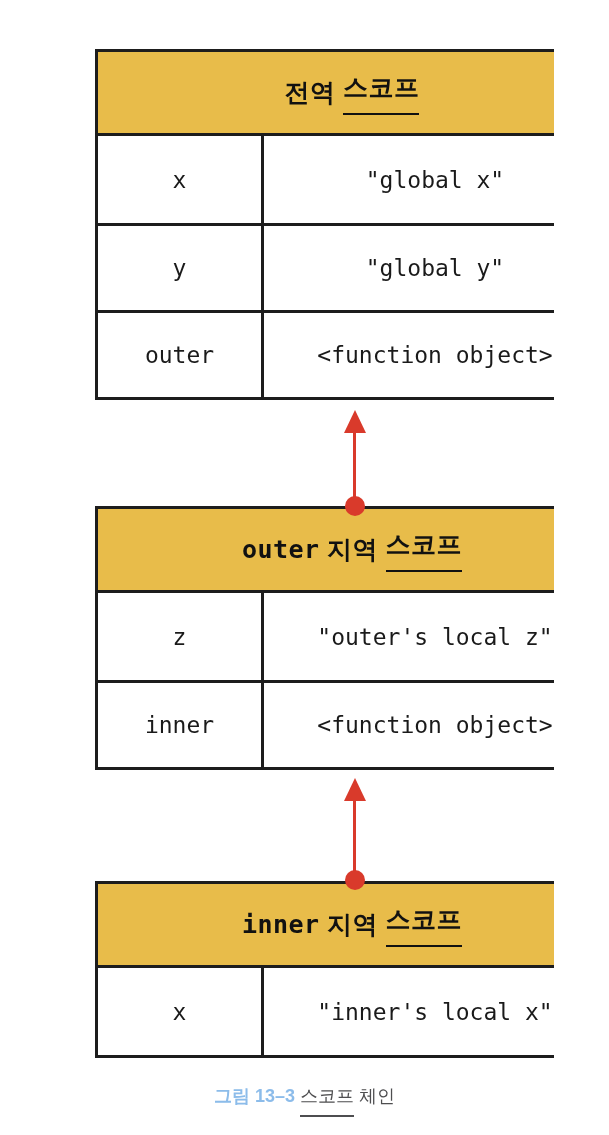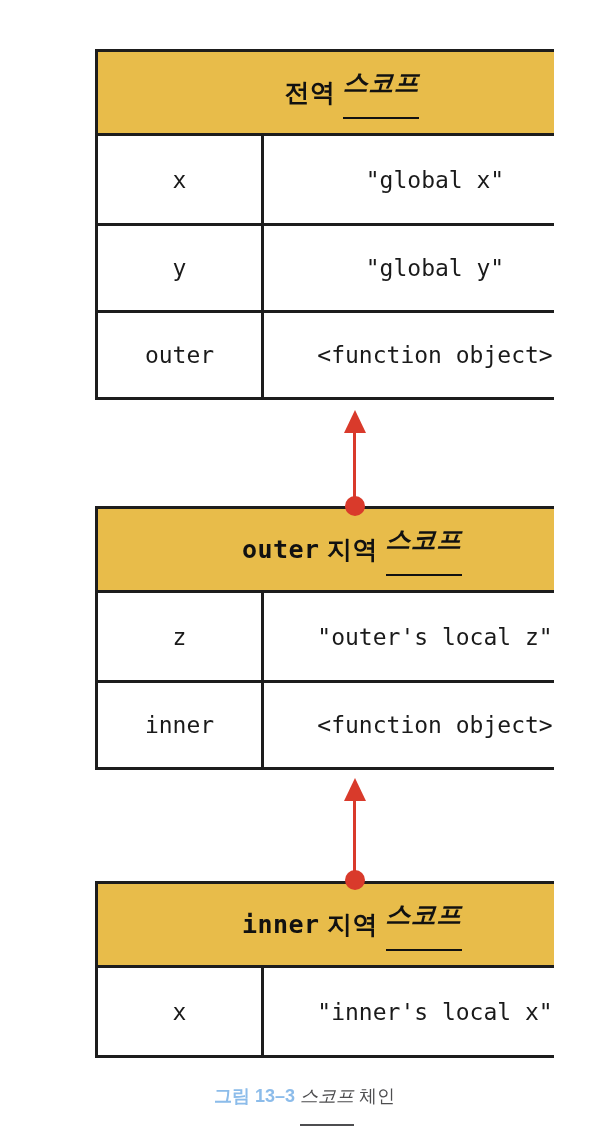--- a/index.html
+++ b/index.html
@@ -43,22 +43,21 @@
     letter-spacing: 0.5px;
     white-space: pre;
   }
   .table-header .mono-part {
     font-family: "DejaVu Sans Mono", "Liberation Mono", monospace;
     font-weight: bold;
   }
   .table-header .underlined,
   .caption .underlined {
     border-bottom: 2px solid currentColor;
-    padding-bottom: 18px;
-    font-style: italic;
+    padding-bottom: 9px;
   }
   .table-row {
     display: flex;
     height: 87px;
   }
   .table-row + .table-row { border-top: 3px solid var(--border-dark); }
   .cell {
     display: flex;
     align-items: center;
     justify-content: center;

